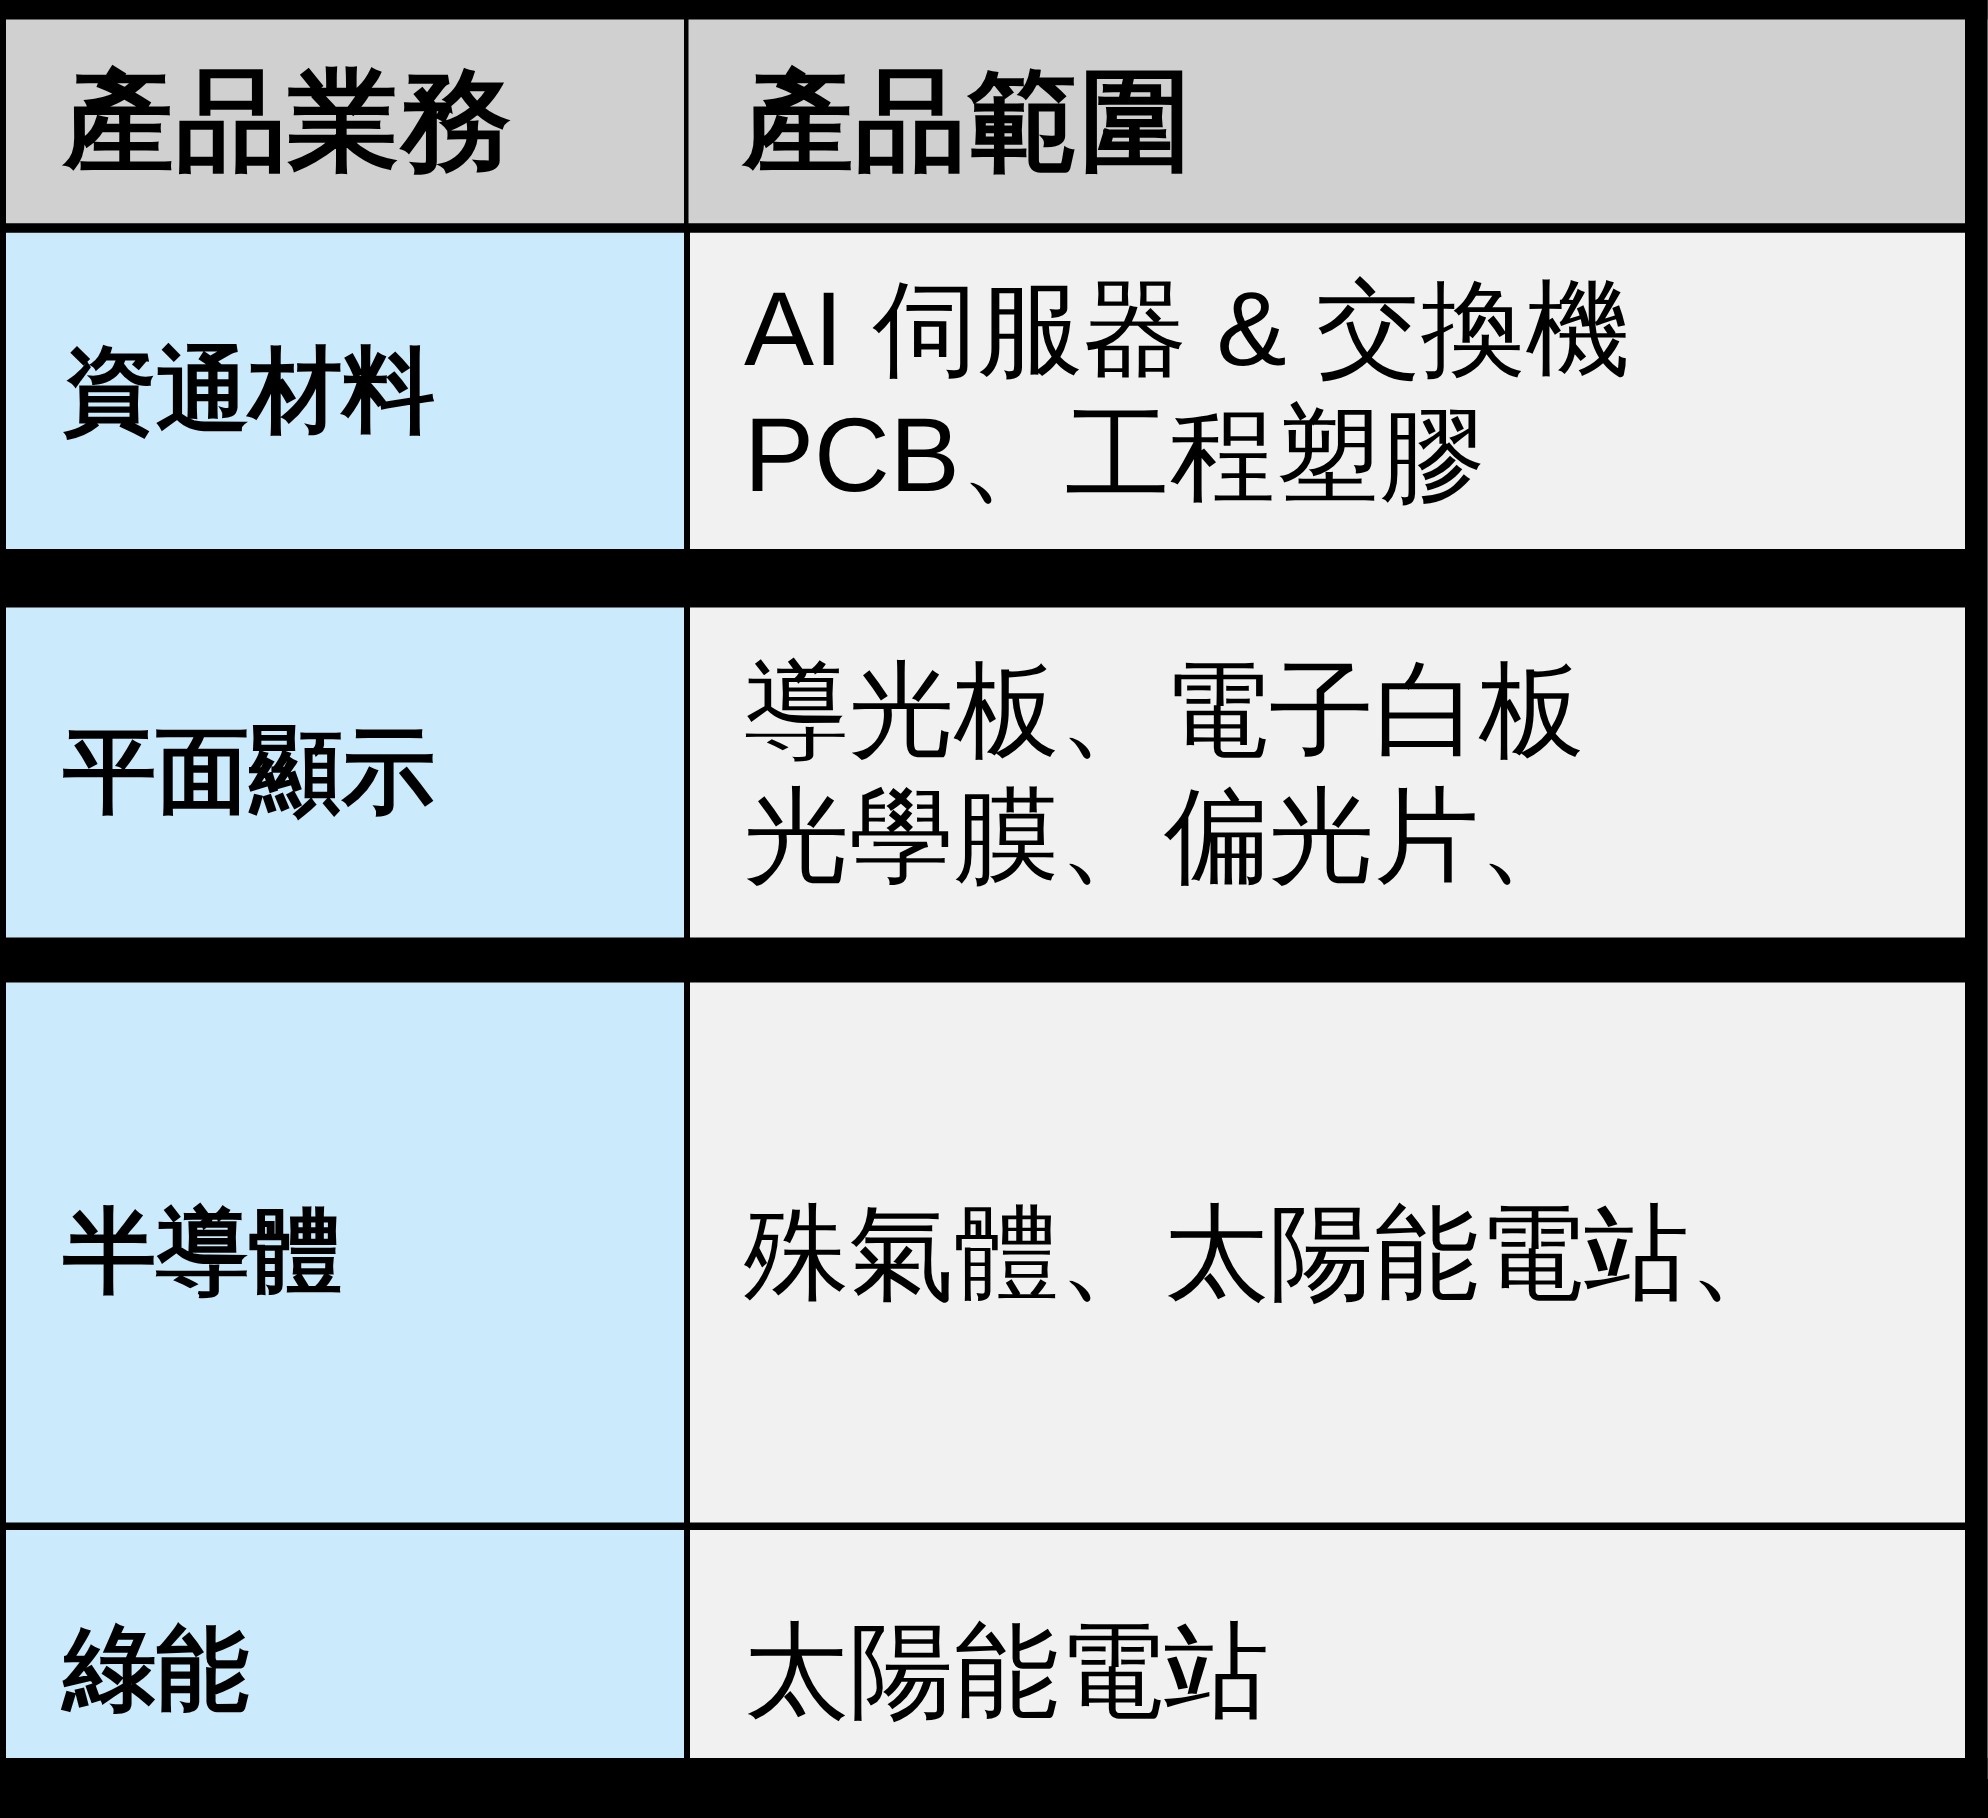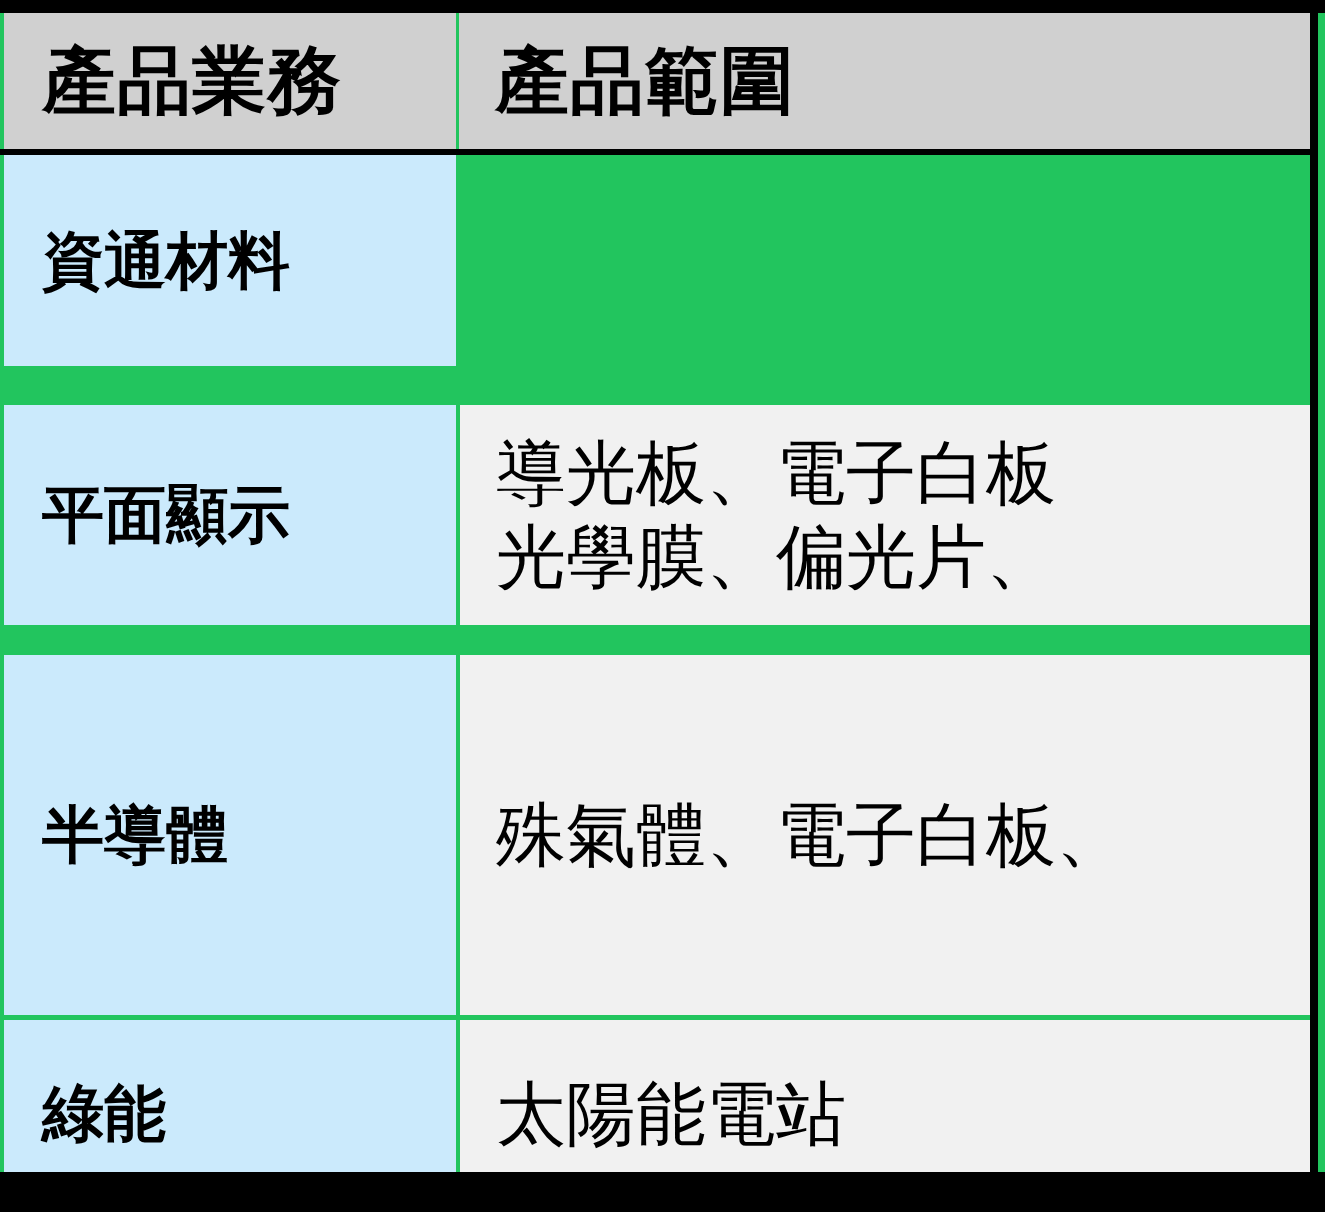--- a/index.html
+++ b/index.html
@@ -11,21 +11,21 @@
     width: 1325px;
     height: 1212px;
     font-family: "Liberation Sans", "DejaVu Sans", sans-serif;
     overflow: hidden;
   }
 
   #page {
     position: relative;
     width: 1325px;
     height: 1212px;
-    background: #22c55e;
+    background: #000000;
   }
 
   
   .rule-top {
     position: absolute;
     left: 0;
     top: 0;
     width: 1325px;
     height: 13px;
     background: #000000;
@@ -145,41 +145,47 @@
       </div>
       <div class="cell col-b">
         <span class="hdr-text">產品範圍</span>
       </div>
     </div>
 
     <div class="row row-1">
       <div class="cell col-a">
         <span class="label-text">資通材料</span>
       </div>
+      <div class="cell col-b">
+        <span class="scope-text">
+          <span class="ln">AI 伺服器 &amp; 交換機</span>
+          <span class="ln">PCB、工程塑膠</span>
+        </span>
+      </div>
     </div>
 
     <div class="row row-2">
       <div class="cell col-a">
         <span class="label-text">平面顯示</span>
       </div>
       <div class="cell col-b">
         <span class="scope-text">
           <span class="ln">導光板、電子白板</span>
           <span class="ln">光學膜、偏光片、</span>
         </span>
       </div>
     </div>
 
     <div class="row row-3">
       <div class="cell col-a">
         <span class="label-text">半導體</span>
       </div>
       <div class="cell col-b">
         <span class="scope-text">
-          <span class="ln">殊氣體、電子白板、</span>
+          <span class="ln">殊氣體、太陽能電站、</span>
         </span>
       </div>
     </div>
 
     <div class="row row-4">
       <div class="cell col-a">
         <span class="label-text">綠能</span>
       </div>
       <div class="cell col-b">
         <span class="scope-text">

